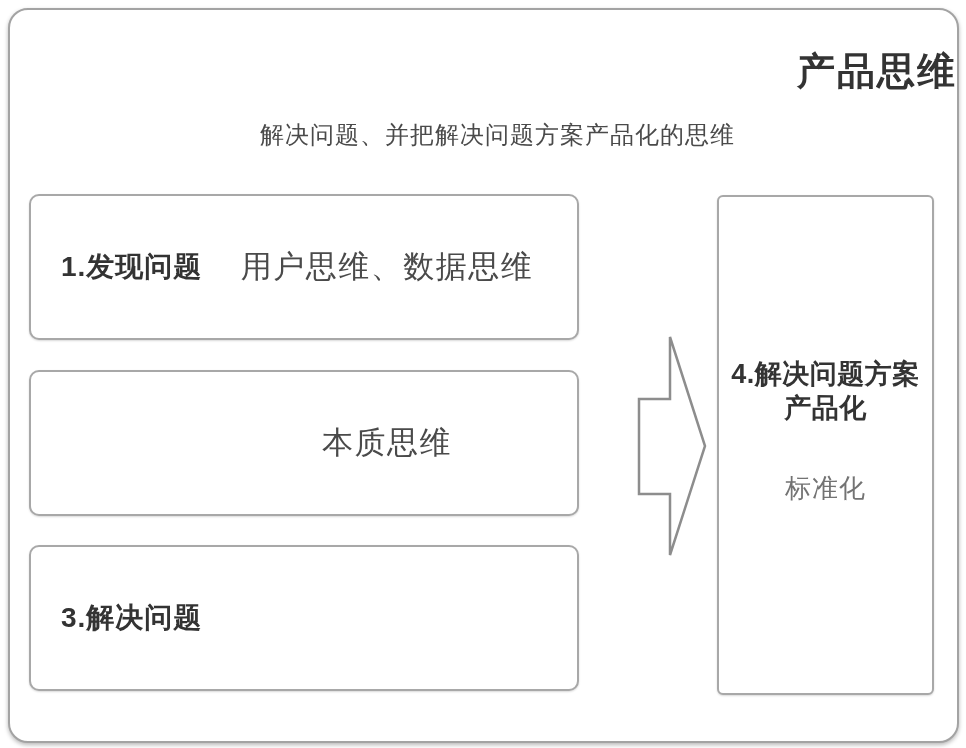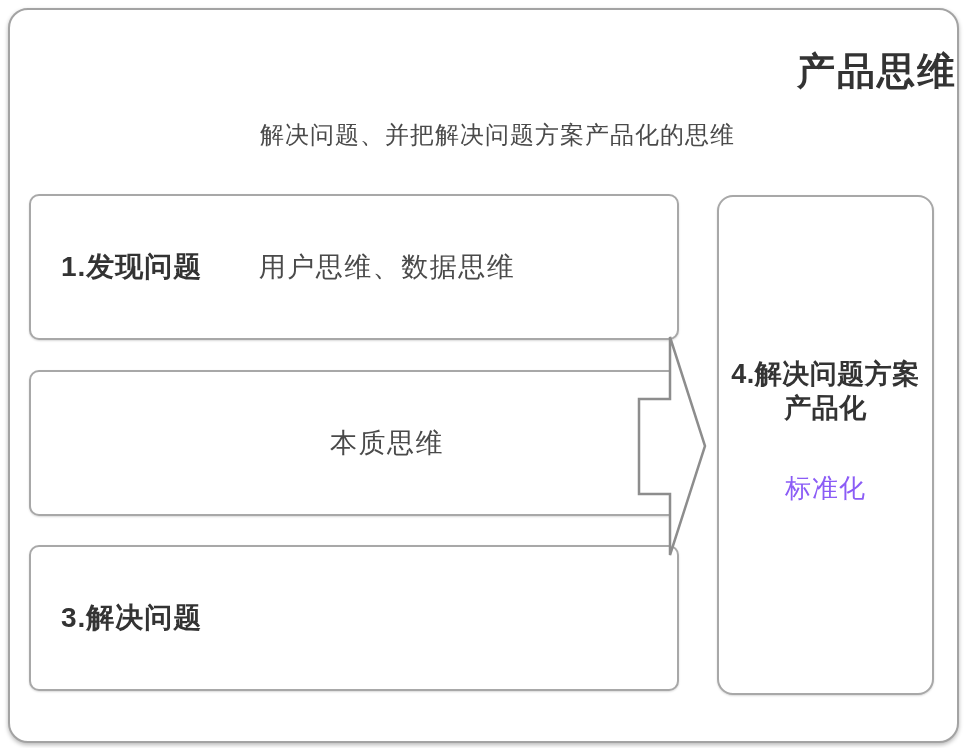--- a/index.html
+++ b/index.html
@@ -50,21 +50,21 @@
     text-align: center;
     font-size: 24px;
     letter-spacing: 1px;
     line-height: 1.4;
     color: #4a4a4a;
     padding-left: 28px;
   }
   .step-box {
     position: absolute;
     left: 19px;
-    width: 650px;
+    width: 550px;
     height: 146px;
     box-sizing: border-box;
     background: #ffffff;
     border: 2px solid #a8a8a8;
     border-radius: 10px;
     box-shadow: 0 1px 2px rgba(0,0,0,0.15);
   }
   .step-box.s1 { top: 184px; }
   .step-box.s2 { top: 360px; }
   .step-box.s3 { top: 535px; padding-left: 30px; }
@@ -77,63 +77,63 @@
     font-weight: bold;
     letter-spacing: 1px;
     color: #333333;
     white-space: nowrap;
   }
   .step-desc {
     position: absolute;
     left: 356px;
     top: 50%;
     transform: translate(-50%, -50%);
-    font-size: 27px;
+    font-size: 31px;
     letter-spacing: 1.5px;
     color: #4a4a4a;
     white-space: nowrap;
   }
   .flow-arrow {
     position: absolute;
     left: 626px;
     top: 324px;
     width: 72px;
     height: 224px;
   }
   .result-box {
     position: absolute;
     left: 707px;
     top: 185px;
     width: 217px;
     height: 500px;
     box-sizing: border-box;
     background: #ffffff;
     border: 2px solid #a8a8a8;
-    border-radius: 16px;
+    border-radius: 6px;
     box-shadow: 0 1px 2px rgba(0,0,0,0.15);
     display: flex;
     flex-direction: column;
     align-items: center;
     justify-content: center;
     padding-bottom: 26px;
   }
   .result-title {
     font-size: 27px;
     font-weight: bold;
     letter-spacing: 0.5px;
     line-height: 1.25;
     color: #333333;
     text-align: center;
     white-space: nowrap;
   }
   .result-desc {
     margin-top: 46px;
     font-size: 26px;
     letter-spacing: 1px;
-    color: #8b5cf6;
+    color: #737373;
     text-align: center;
     white-space: nowrap;
   }
 </style>
 </head>
 <body>
 
 <div class="stage">
   <div class="frame">
 

